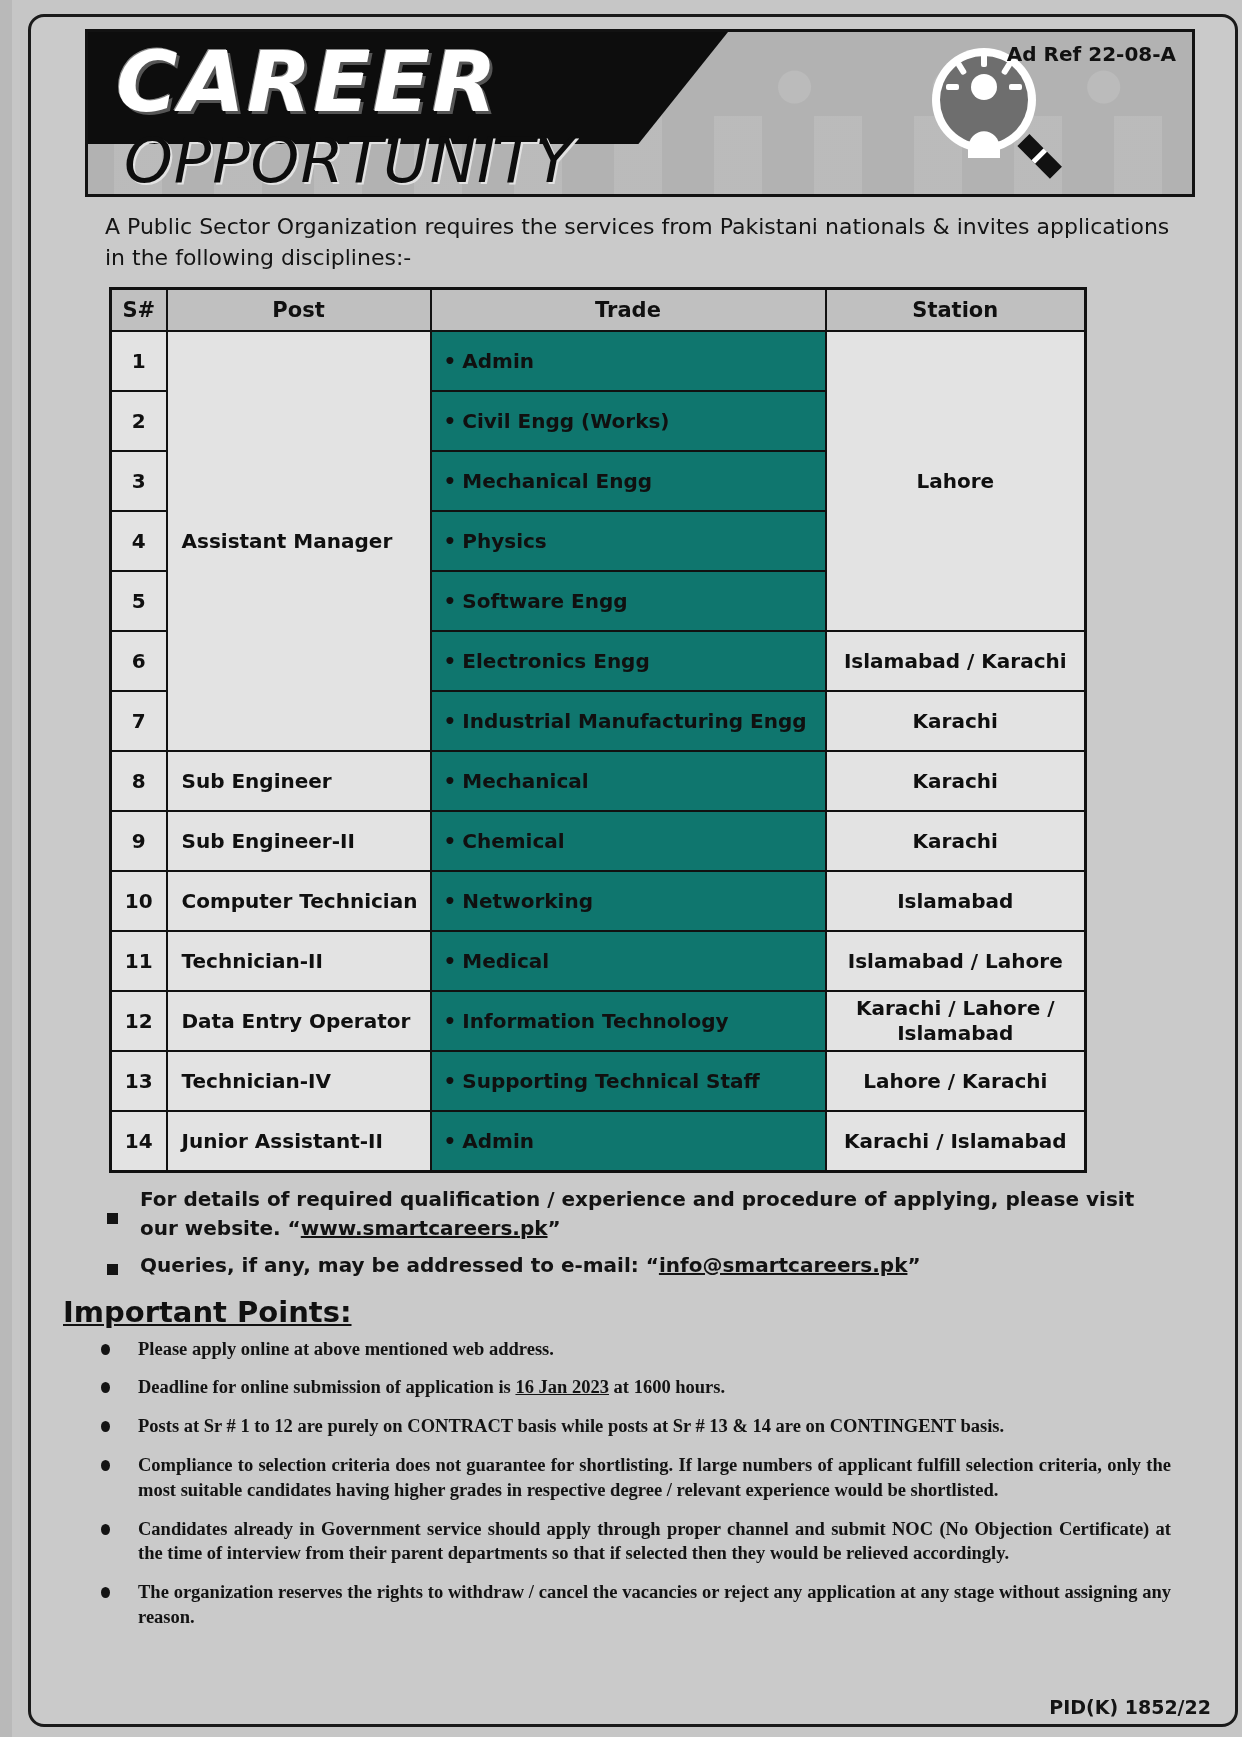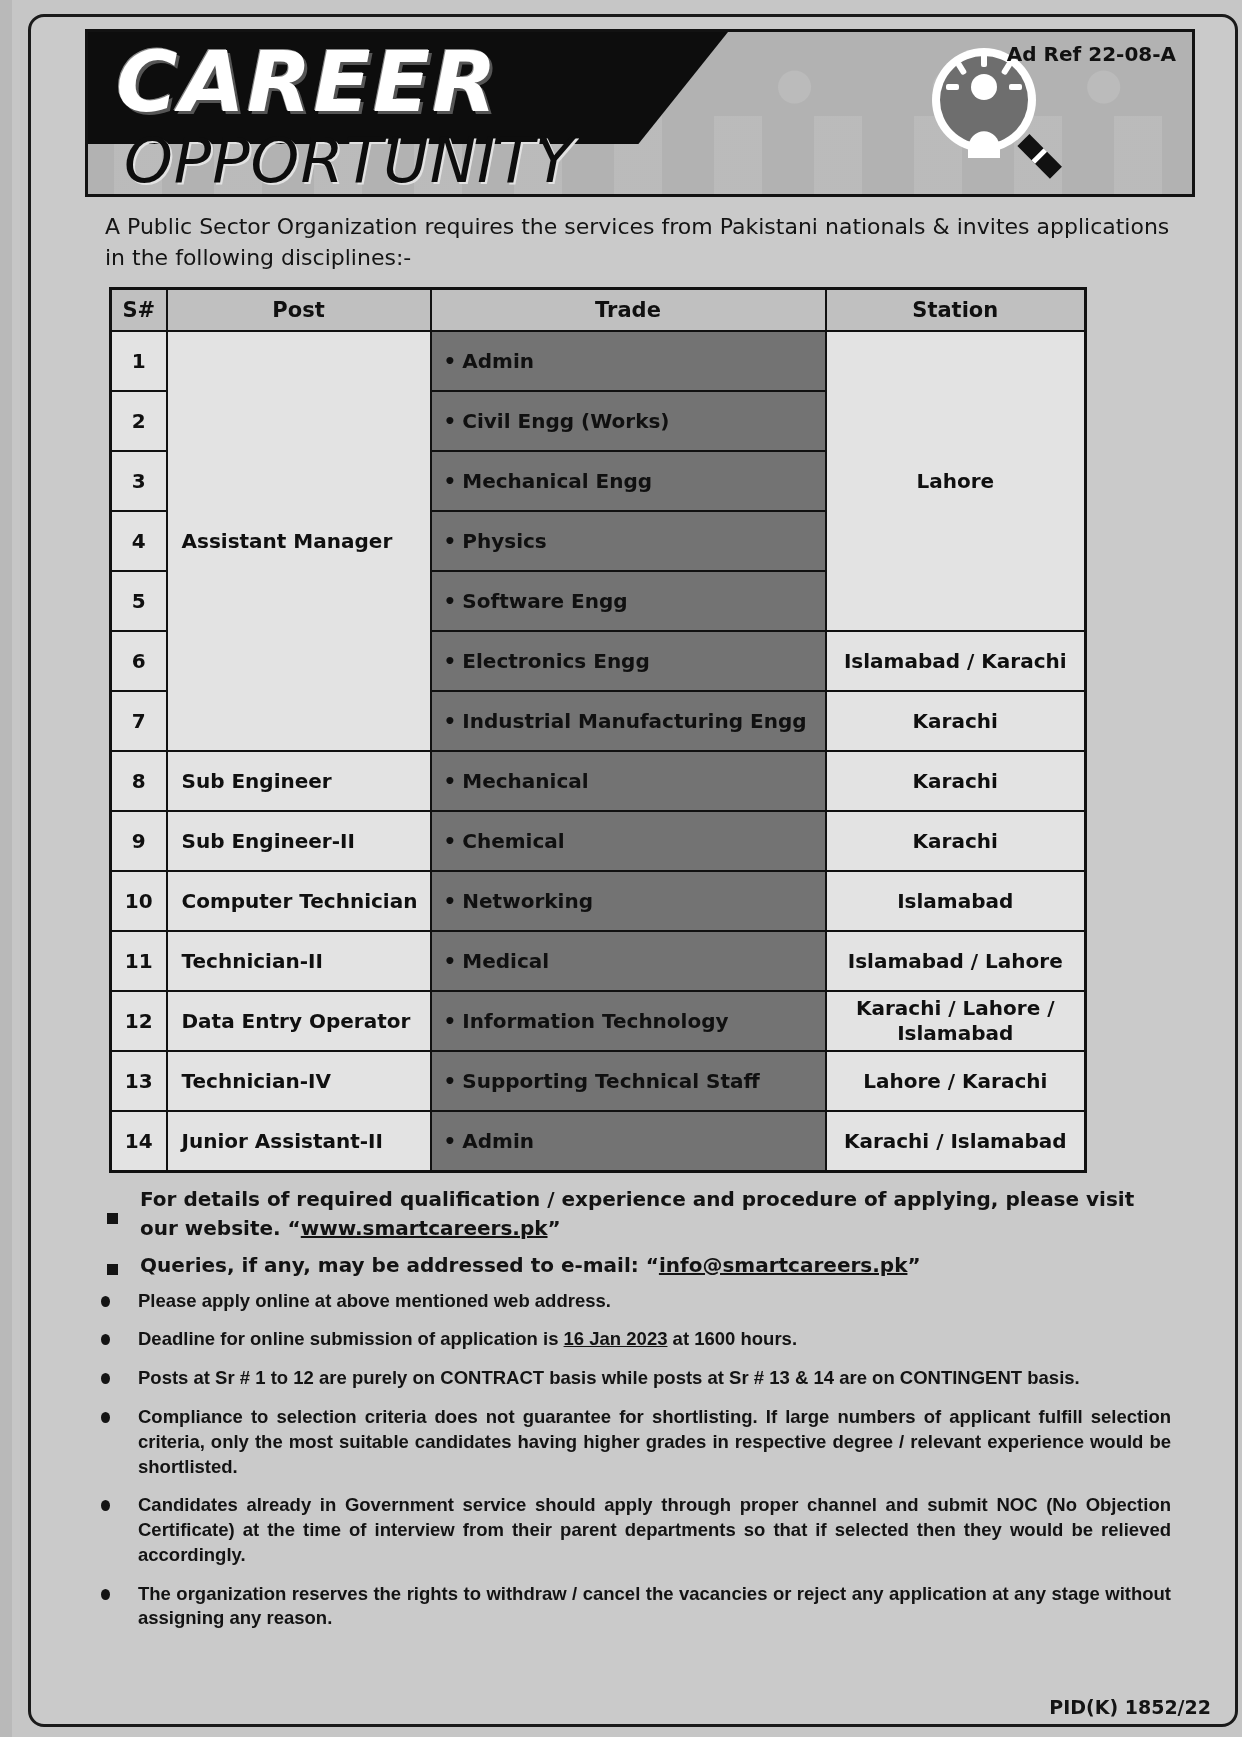--- a/index.html
+++ b/index.html
@@ -172,21 +172,21 @@
   }
   td.post {
     font-size: 20px;
     padding: 8px 12px 8px 14px;
     background: #e3e3e3;
   }
   td.post.center-v { vertical-align: middle; }
   td.trade {
     font-size: 20px;
     padding: 8px 8px 8px 12px;
-    background: #737373;
+    background: #0f766e;
     white-space: nowrap;
   }
   td.trade .bullet { margin-right: 6px; }
   td.station {
     text-align: center;
     font-size: 20px;
     padding: 4px 4px;
     background: #e3e3e3;
     line-height: 1.25;
   }
@@ -240,21 +240,21 @@
     width: 9px; height: 11px;
     background: #141414;
     border-radius: 50%;
     flex: 0 0 auto;
     margin: 7px 28px 0 2px;
   }
   .pt-text {
     font-size: 18.5px;
     font-weight: bold;
     line-height: 1.34;
-    font-family: Liberation Sans, sans-serif;
+    font-family: Liberation Serif, serif;
     color: #131313;
     text-align: justify;
     flex: 1;
   }
   .pt-text u { text-decoration: underline; }
 
   .pid {
     position: absolute;
     right: 24px;
     bottom: 6px;
@@ -411,20 +411,21 @@
       </div>
       <div class="note-row">
         <span class="sq-bullet"></span>
         <div class="note-text">
           <span>Queries, if any, may be addressed to e-mail:  “</span><span class="link">info@smartcareers.pk</span><span>”</span>
         </div>
       </div>
     </div>
 
     
+    <div class="imp-heading">Important Points:</div>
 
     <div class="points">
       <div class="pt-row">
         <span class="dot-bullet"></span>
         <div class="pt-text"><span>Please apply online at above mentioned web address.</span><u></u><span></span></div>
       </div>
       <div class="pt-row">
         <span class="dot-bullet"></span>
         <div class="pt-text"><span>Deadline for online submission of application is </span><u>16 Jan 2023</u><span> at 1600 hours.</span></div>
       </div>

